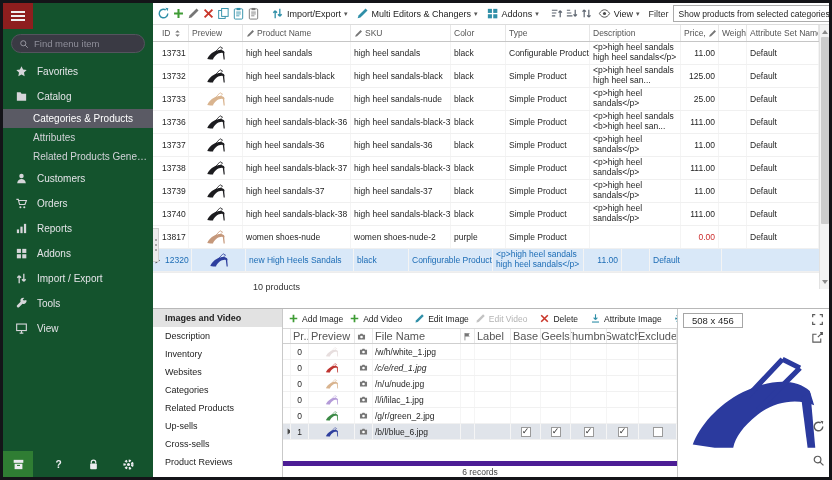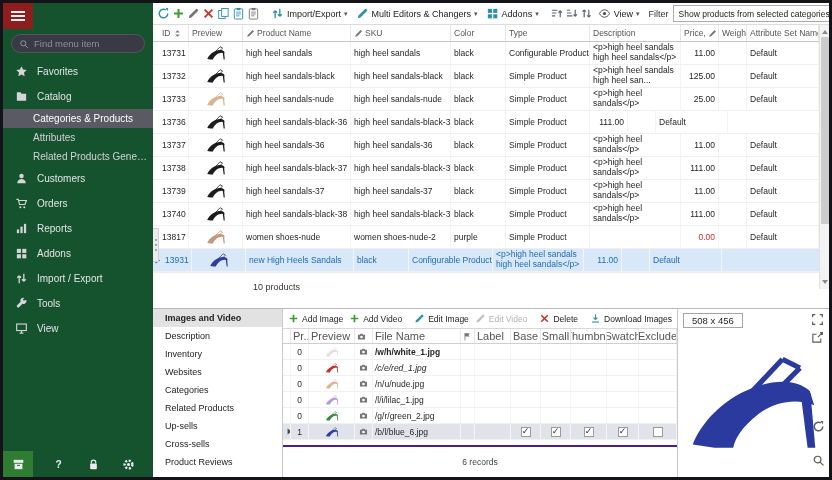--- a/index.html
+++ b/index.html
@@ -76,21 +76,21 @@
   .itb-btn.dis .ic{color:#c2c2c2}
   .isep{width:1px;height:12px;background:#ddd;margin:0 2px}
   .ihead{height:15px;border-bottom:1px solid #cfcfcf;display:flex;color:#555}
   .ih{display:flex;align-items:center;gap:2px;padding:0 2px;font-size:11px;border-right:1px solid #e8e8e8;overflow:hidden;white-space:nowrap;cursor:pointer}
   .ih.ctr{justify-content:center}
   .irow{display:flex;height:16px;border-bottom:1px solid #f1f1f1;cursor:pointer}
   .irow.sel{background:#e0e4ea}
   .icell{display:flex;align-items:center;padding:0 2px;font-size:8.5px;border-right:1px solid #f5f5f5;overflow:hidden;white-space:nowrap;color:#1f1f1f}
   .icell.ctr{justify-content:center}
   .cb{width:10px;height:10px;border:1px solid #9a9a9a;background:#fff;display:flex;align-items:center;justify-content:center;font-size:9px;line-height:1;color:#2d2d2d}
-  .ifoot{margin-top:auto;height:32px;border-top:2px solid #4c1d95;display:flex;align-items:center;justify-content:center;font-size:8.5px;color:#444}
+  .ifoot{margin-top:auto;height:16px;border-top:5px solid #4c1d95;display:flex;align-items:center;justify-content:center;font-size:8.5px;color:#444}
   .prevpanel{flex:1;border-left:1px solid #c9c9c9;position:relative;background:#fff}
   .sizebox{position:absolute;left:5px;top:4px;border:1px solid #a6a6a6;background:#fff;padding:1px 8px;font-size:9.5px;color:#1f1f1f}
   .pic{position:absolute;width:13px;height:13px;color:#5a5a5a;cursor:pointer}
   .pic svg{width:100%;height:100%}
   .pic.expand{right:5px;top:4px}
   .pic.ext{right:5px;top:22px}
   .pic.rot{right:4px;bottom:44px}
   .pic.zoom{right:4px;bottom:10px}
   .bigshoe{position:absolute;left:6px;top:24px;width:140px;height:140px}
   .shoe{display:block}
@@ -499,20 +499,23 @@
           <div class="gc" style="flex: 0 0 30px;">13736</div>
           <div class="gc ctr" style="flex: 0 0 54px;">
             <svg class="shoe" style="width: 20px; height: 20px; color: rgb(28, 28, 31);">
               <use href="#shoe"></use>
             </svg>
           </div>
           <div class="gc" style="flex: 0 0 108px;">high heel sandals-black-36</div>
           <div class="gc" style="flex: 0 0 100px;">high heel sandals-black-36</div>
           <div class="gc" style="flex: 0 0 55px;">black</div>
           <div class="gc" style="flex: 0 0 84px;">Simple Product</div>
+          <div class="gc desc" style="flex: 0 0 91px;">
+            <span class="t">&lt;p&gt;high heel sandals &lt;b&gt;high heel san...</span>
+          </div>
           <div class="gc num" style="flex: 0 0 38px;">111.00</div>
           <div class="gc" style="flex: 0 0 28px;"></div>
           <div class="gc" style="flex: 0 0 72px;">Default</div>
         </div>
         <div class="grow">
           <div class="gc gutter" style="flex: 0 0 6px;"></div>
           <div class="gc" style="flex: 0 0 30px;">13737</div>
           <div class="gc ctr" style="flex: 0 0 54px;">
             <svg class="shoe" style="width: 20px; height: 20px; color: rgb(28, 28, 31);">
               <use href="#shoe"></use>
@@ -606,21 +609,21 @@
           <div class="gc" style="flex: 0 0 72px;">Default</div>
         </div>
         <div class="grow sel">
           <div class="gc gutter" style="flex: 0 0 6px;">
             <span class="ic sm c-dark">
               <svg viewBox="0 0 14 14">
                 <path d="M4 2.5 11 7l-7 4.5Z" fill="currentColor"></path>
               </svg>
             </span>
           </div>
-          <div class="gc" style="flex: 0 0 30px;">13931</div>
+          <div class="gc" style="flex: 0 0 30px;">12320</div>
           <div class="gc ctr" style="flex: 0 0 54px;">
             <svg class="shoe" style="width: 20px; height: 20px; color: rgb(46, 63, 158);">
               <use href="#shoe"></use>
             </svg>
           </div>
           <div class="gc" style="flex: 0 0 108px;">new High Heels Sandals</div>
           <div class="gc" style="flex: 0 0 55px;">black</div>
           <div class="gc" style="flex: 0 0 84px;">Configurable Product</div>
           <div class="gc desc" style="flex: 0 0 91px;">
             <span class="t">&lt;p&gt;high heel sandals high heel sandals&lt;/p&gt; ...</span>
@@ -719,21 +722,21 @@
             <span>Delete</span>
           </span>
           <span class="isep"></span>
           <span class="itb-btn">
             <span class="ic c-teal">
               <svg viewBox="0 0 14 14">
                 <path d="M7 1.5v7M7 8.5 4.6 6M7 8.5 9.4 6" fill="none" stroke="currentColor" stroke-width="1.4"></path>
                 <path d="M2.5 11.5h9" stroke="currentColor" stroke-width="1.4"></path>
               </svg>
             </span>
-            <span>Download Images</span>
+            <span>Attribute Image</span>
           </span>
           <span class="isep"></span>
           <span class="itb-btn">
             <span class="ic c-teal">
               <svg viewBox="0 0 14 14">
                 <circle cx="7" cy="7" r="4.2" fill="none" stroke="currentColor" stroke-width="2.6" stroke-dasharray="2.2 1.7"></circle>
                 <circle cx="7" cy="7" r="1.7" fill="currentColor"></circle>
               </svg>
             </span>
             <span>Set Resize Rule</span>
@@ -766,21 +769,21 @@
               </svg>
             </span>
           </div>
           <div class="ih" style="flex: 0 0 36px;">
             <span>Label</span>
           </div>
           <div class="ih ctr" style="flex: 0 0 30px;">
             <span>Base</span>
           </div>
           <div class="ih ctr" style="flex: 0 0 30px;">
-            <span>Small</span>
+            <span>Geels</span>
           </div>
           <div class="ih ctr" style="flex: 0 0 36px;">
             <span>Thumbna</span>
           </div>
           <div class="ih ctr" style="flex: 0 0 32px;">
             <span>Swatch</span>
           </div>
           <div class="ih ctr" style="flex: 0 0 38px;">
             <span>Exclude</span>
           </div>
@@ -795,21 +798,21 @@
               </svg>
             </div>
             <div class="icell ctr" style="flex: 0 0 18px;">
               <span class="ic sm c-gray">
                 <svg viewBox="0 0 14 14">
                   <path d="M1.5 4.2h3l1-1.6h3l1 1.6h3v7.3h-11Z" fill="currentColor"></path>
                   <circle cx="7" cy="7.8" r="2.1" fill="#fff"></circle>
                 </svg>
               </span>
             </div>
-            <div class="icell" style="flex: 0 0 88px; font-weight: bold;">/w/h/white_1.jpg</div>
+            <div class="icell" style="flex: 0 0 88px;">/w/h/white_1.jpg</div>
             <div class="icell" style="flex: 0 0 14px;"></div>
             <div class="icell" style="flex: 0 0 36px;"></div>
             <div class="icell ctr" style="flex: 0 0 30px;"></div>
             <div class="icell ctr" style="flex: 0 0 30px;"></div>
             <div class="icell ctr" style="flex: 0 0 36px;"></div>
             <div class="icell ctr" style="flex: 0 0 32px;"></div>
             <div class="icell ctr" style="flex: 0 0 38px;"></div>
           </div>
           <div class="irow">
             <div class="icell" style="flex: 0 0 8px;"></div>

